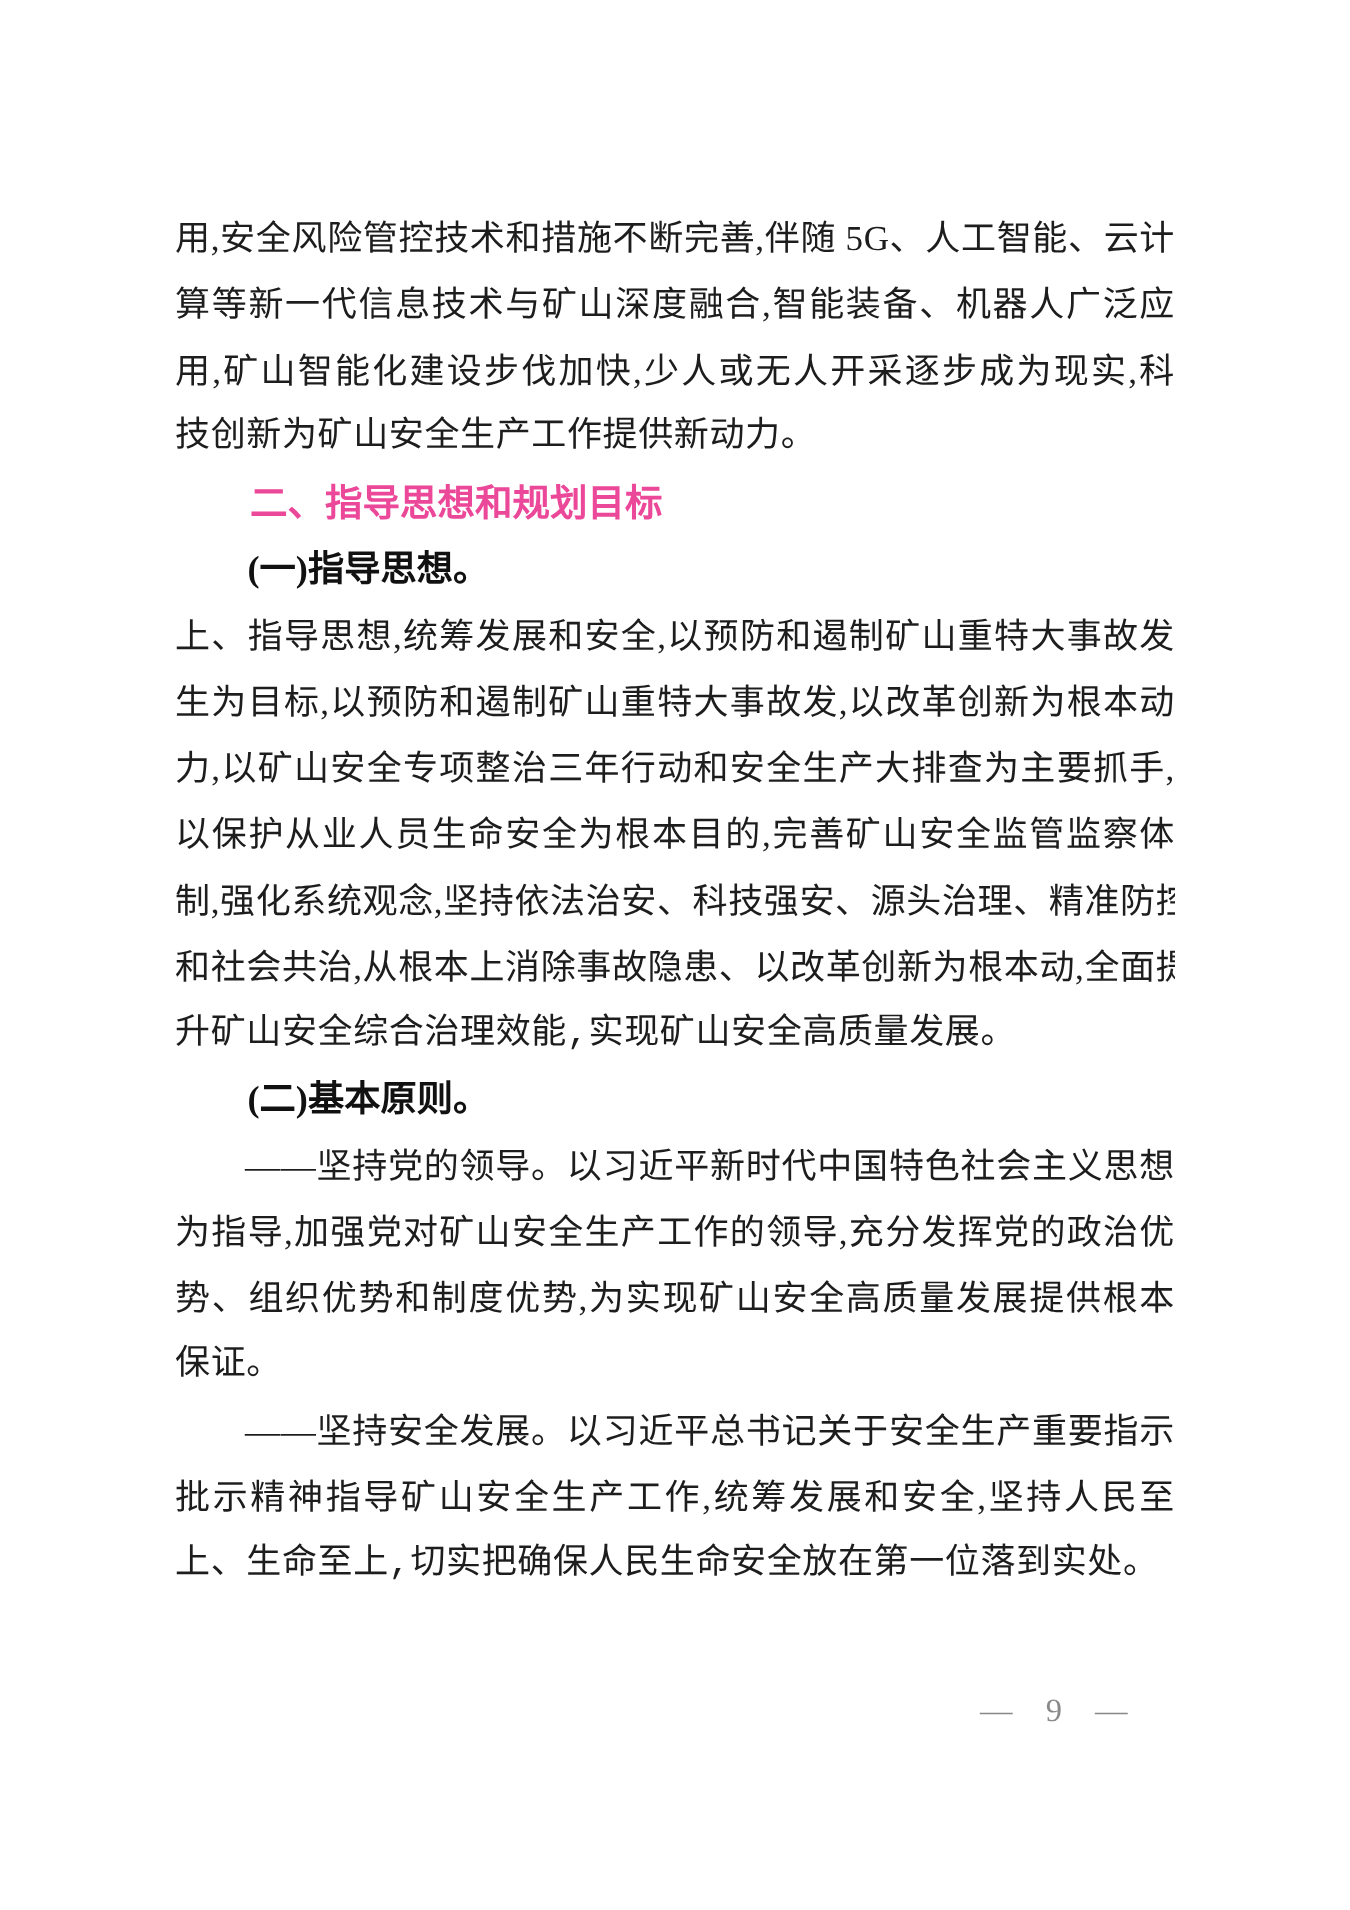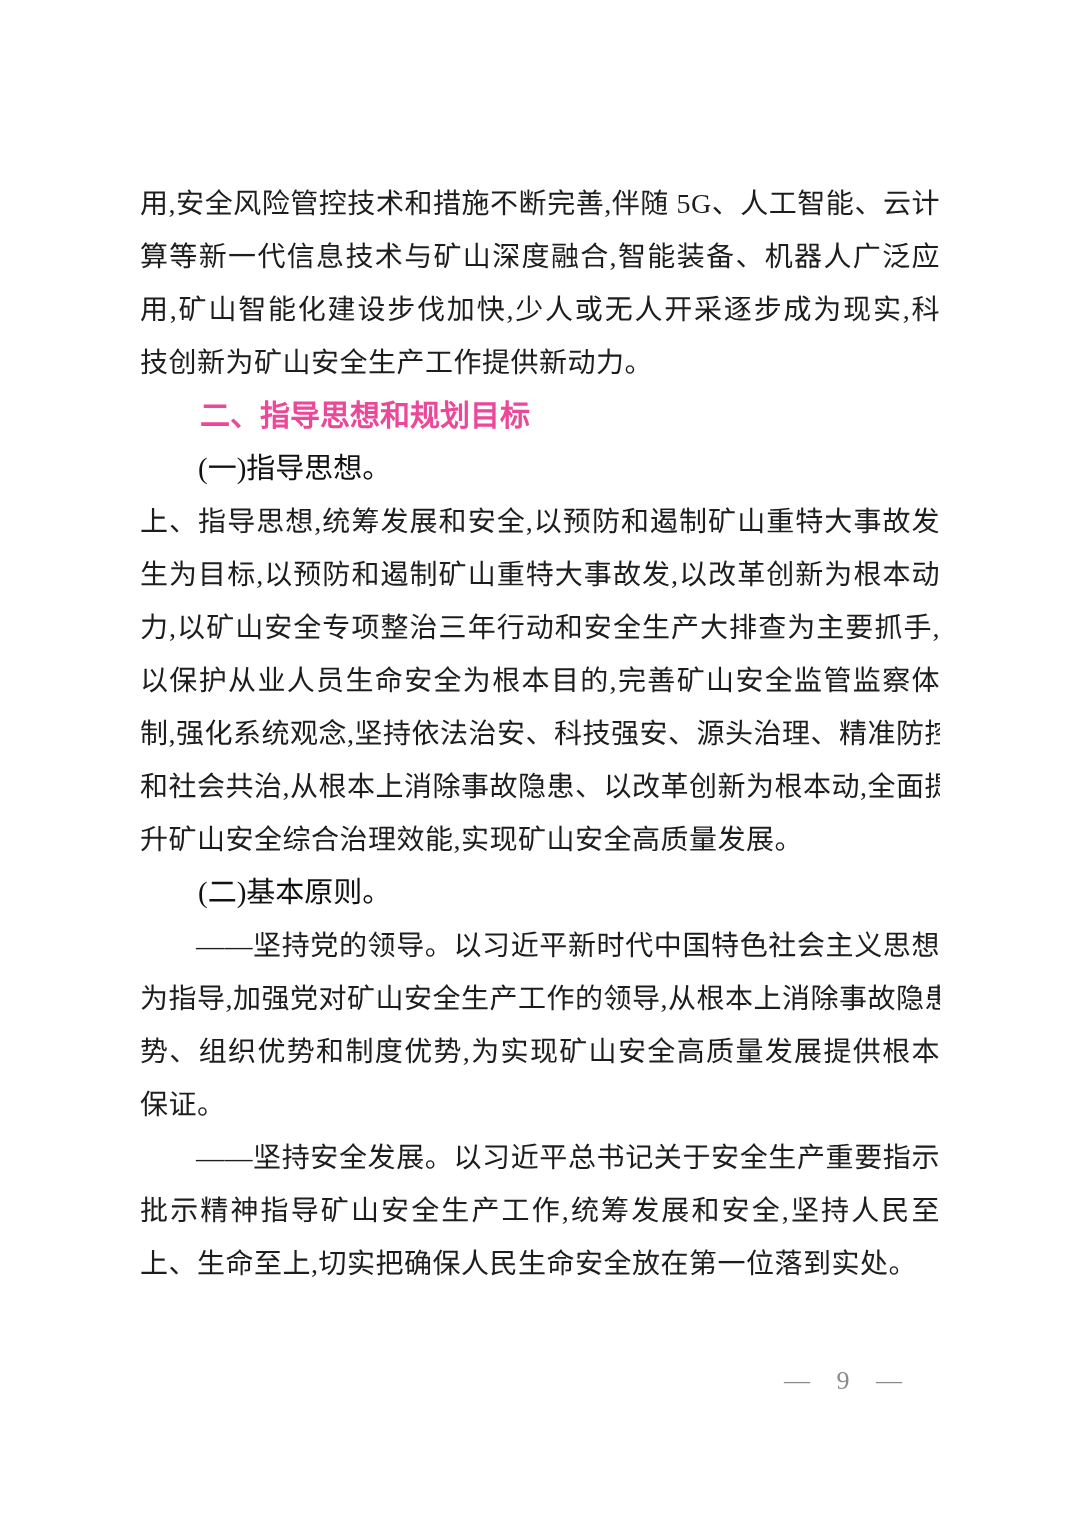--- a/index.html
+++ b/index.html
@@ -4,21 +4,21 @@
 <style>
   html, body {
     margin: 0;
     padding: 0;
     background: #ffffff;
   }
   .page {
     position: relative;
     width: 1080px;
     height: 1512px;
-    margin: 12px auto;
+    margin: 0 auto;
     background: #ffffff;
     box-sizing: border-box;
     padding: 165px 140px 0 140px;
     font-family: "Liberation Serif", "DejaVu Serif", serif;
     color: #1d1d1d;
     overflow: hidden;
   }
   .doc-body { width: 800px; }
   .para { margin: 0; }
   .line {
@@ -27,34 +27,35 @@
     height: 53px;
     letter-spacing: 0.5px;
     text-align: justify;
     text-align-last: justify;
     white-space: nowrap;
     overflow: hidden;
   }
   .line.last {
     text-align: center;
     text-align-last: left;
+    font-family: Liberation Mono, monospace;
   }
   .line.indent { text-indent: 2em; }
   .h1 {
     font-family: "Liberation Sans", "DejaVu Sans", sans-serif;
     font-weight: 700;
     font-size: 30px;
     line-height: 53px;
     height: 53px;
     text-indent: 2em;
     color: #ec4899;
   }
   .h2 {
     font-family: "Liberation Serif", "DejaVu Serif", serif;
-    font-weight: 400;
+    font-weight: 700;
     font-size: 29px;
     line-height: 53px;
     height: 53px;
     text-indent: 2em;
     color: #111111;
   }
   .page-number {
     position: absolute;
     right: 168px;
     bottom: 128px;
@@ -82,21 +83,21 @@
         <div class="line">生为目标,以预防和遏制矿山重特大事故发,以改革创新为根本动</div>
         <div class="line">力,以矿山安全专项整治三年行动和安全生产大排查为主要抓手,</div>
         <div class="line">以保护从业人员生命安全为根本目的,完善矿山安全监管监察体</div>
         <div class="line">制,强化系统观念,坚持依法治安、科技强安、源头治理、精准防控</div>
         <div class="line">和社会共治,从根本上消除事故隐患、以改革创新为根本动,全面提</div>
         <div class="line last">升矿山安全综合治理效能,实现矿山安全高质量发展。</div>
       </div>
       <div class="h2">(二)基本原则。</div>
       <div class="para">
         <div class="line indent">——坚持党的领导。以习近平新时代中国特色社会主义思想</div>
-        <div class="line">为指导,加强党对矿山安全生产工作的领导,从根本上消除事故隐患</div>
+        <div class="line">为指导,加强党对矿山安全生产工作的领导,充分发挥党的政治优</div>
         <div class="line">势、组织优势和制度优势,为实现矿山安全高质量发展提供根本</div>
         <div class="line last">保证。</div>
       </div>
       <div class="para">
         <div class="line indent">——坚持安全发展。以习近平总书记关于安全生产重要指示</div>
         <div class="line">批示精神指导矿山安全生产工作,统筹发展和安全,坚持人民至</div>
         <div class="line last">上、生命至上,切实把确保人民生命安全放在第一位落到实处。</div>
       </div>
     </div>
   <div class="page-number">— 9 —</div>

